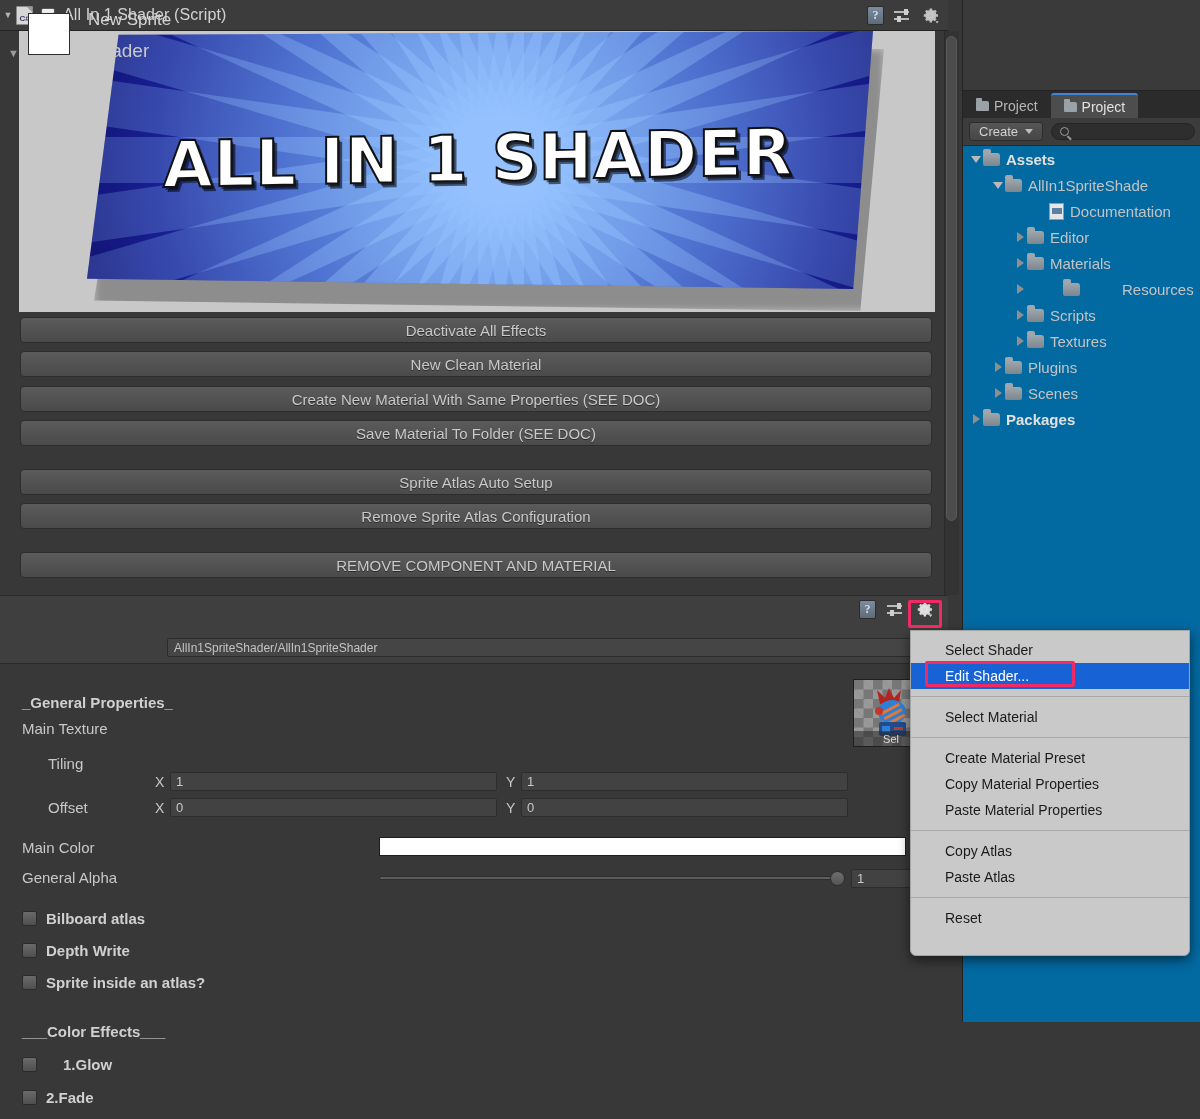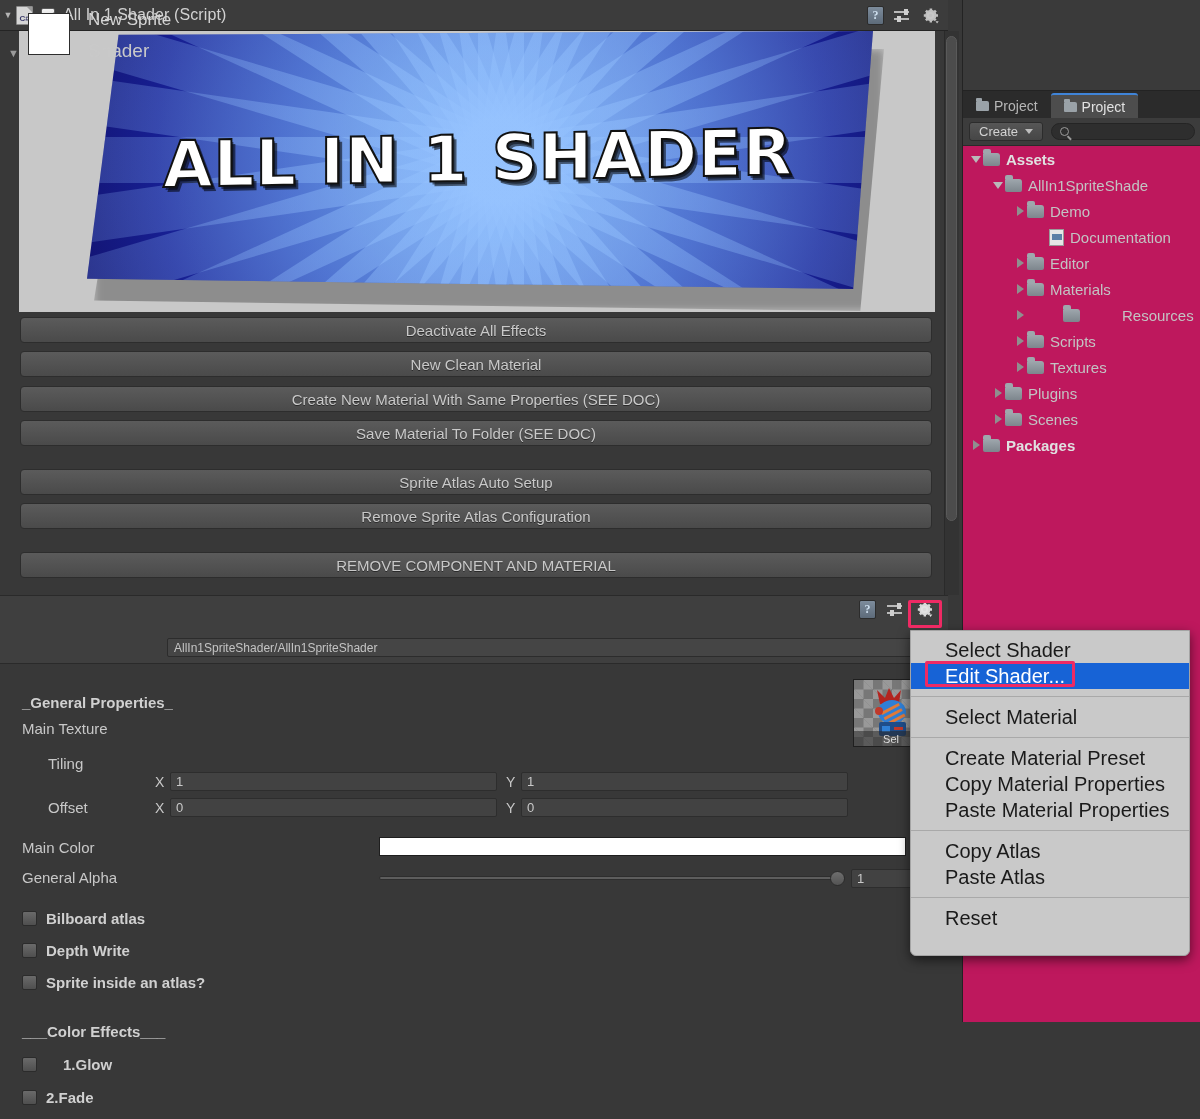--- a/index.html
+++ b/index.html
@@ -204,21 +204,21 @@
     background: #333333; border-left: 1px solid #2a2a2a;
   }
   .insp-scroll-thumb {
     position: absolute; left: 946px; top: 36px; width: 11px; height: 485px;
     background: #4c4c4c; border-radius: 6px; border: 1px solid #5a5a5a;
   }
 
   
   #project {
     position: absolute; left: 962px; top: 0; width: 238px; height: 1022px;
-    background: #be185d; border-left: 1px solid #232323;
+    background: #0369a1; border-left: 1px solid #232323;
   }
   .proj-topgap {
     position: absolute; left: 0; top: 0; width: 238px; height: 91px;
     background: #3a3a3a; border-bottom: 1px solid #232323;
   }
   .tabbar {
     position: absolute; left: 0; top: 91px; width: 238px; height: 27px;
     background: #2b2b2b; display: flex; align-items: flex-end;
   }
   .tab {
@@ -279,21 +279,21 @@
   
   #ctxmenu {
     position: absolute; left: 910px; top: 630px; width: 280px; height: 326px;
     background: #c9c9c9; border: 1px solid #a4a4a4;
     border-radius: 0 0 6px 6px;
     box-shadow: 0 4px 12px rgba(0,0,0,.55);
     padding-top: 6px;
   }
   .mi {
     height: 26px; display: flex; align-items: center;
-    padding-left: 34px; font-size: 20px; color: #1a1a1a;
+    padding-left: 34px; font-size: 14px; color: #1a1a1a;
   }
   .mi.sel { background: #1763d6; color: #ffffff; }
   .msep { height: 1px; background: #a9a9a9; margin: 7px 0 7px 0; }
 
   
   .pink {
     position: absolute; border: 3px solid #ef2a64; border-radius: 2px;
     pointer-events: none;
   }
 </style>
@@ -492,27 +492,20 @@
           <span class="fold2"></span>
           <span class="tlabel bold">Assets</span>
         </div>
         <div class="trow" style="padding-left: 28px;">
           <span class="arrow">
             <span class="arr-d"></span>
           </span>
           <span class="fold2"></span>
           <span class="tlabel">AllIn1SpriteShade</span>
         </div>
-        <div class="trow" style="padding-left: 50px;">
-          <span class="arrow">
-            <span class="arr-r"></span>
-          </span>
-          <span class="fold2"></span>
-          <span class="tlabel">Demo</span>
-        </div>
         <div class="trow" style="padding-left: 72px;">
           <span class="arrow"></span>
           <span class="docico"></span>
           <span class="tlabel">Documentation</span>
         </div>
         <div class="trow" style="padding-left: 50px;">
           <span class="arrow">
             <span class="arr-r"></span>
           </span>
           <span class="fold2"></span>

